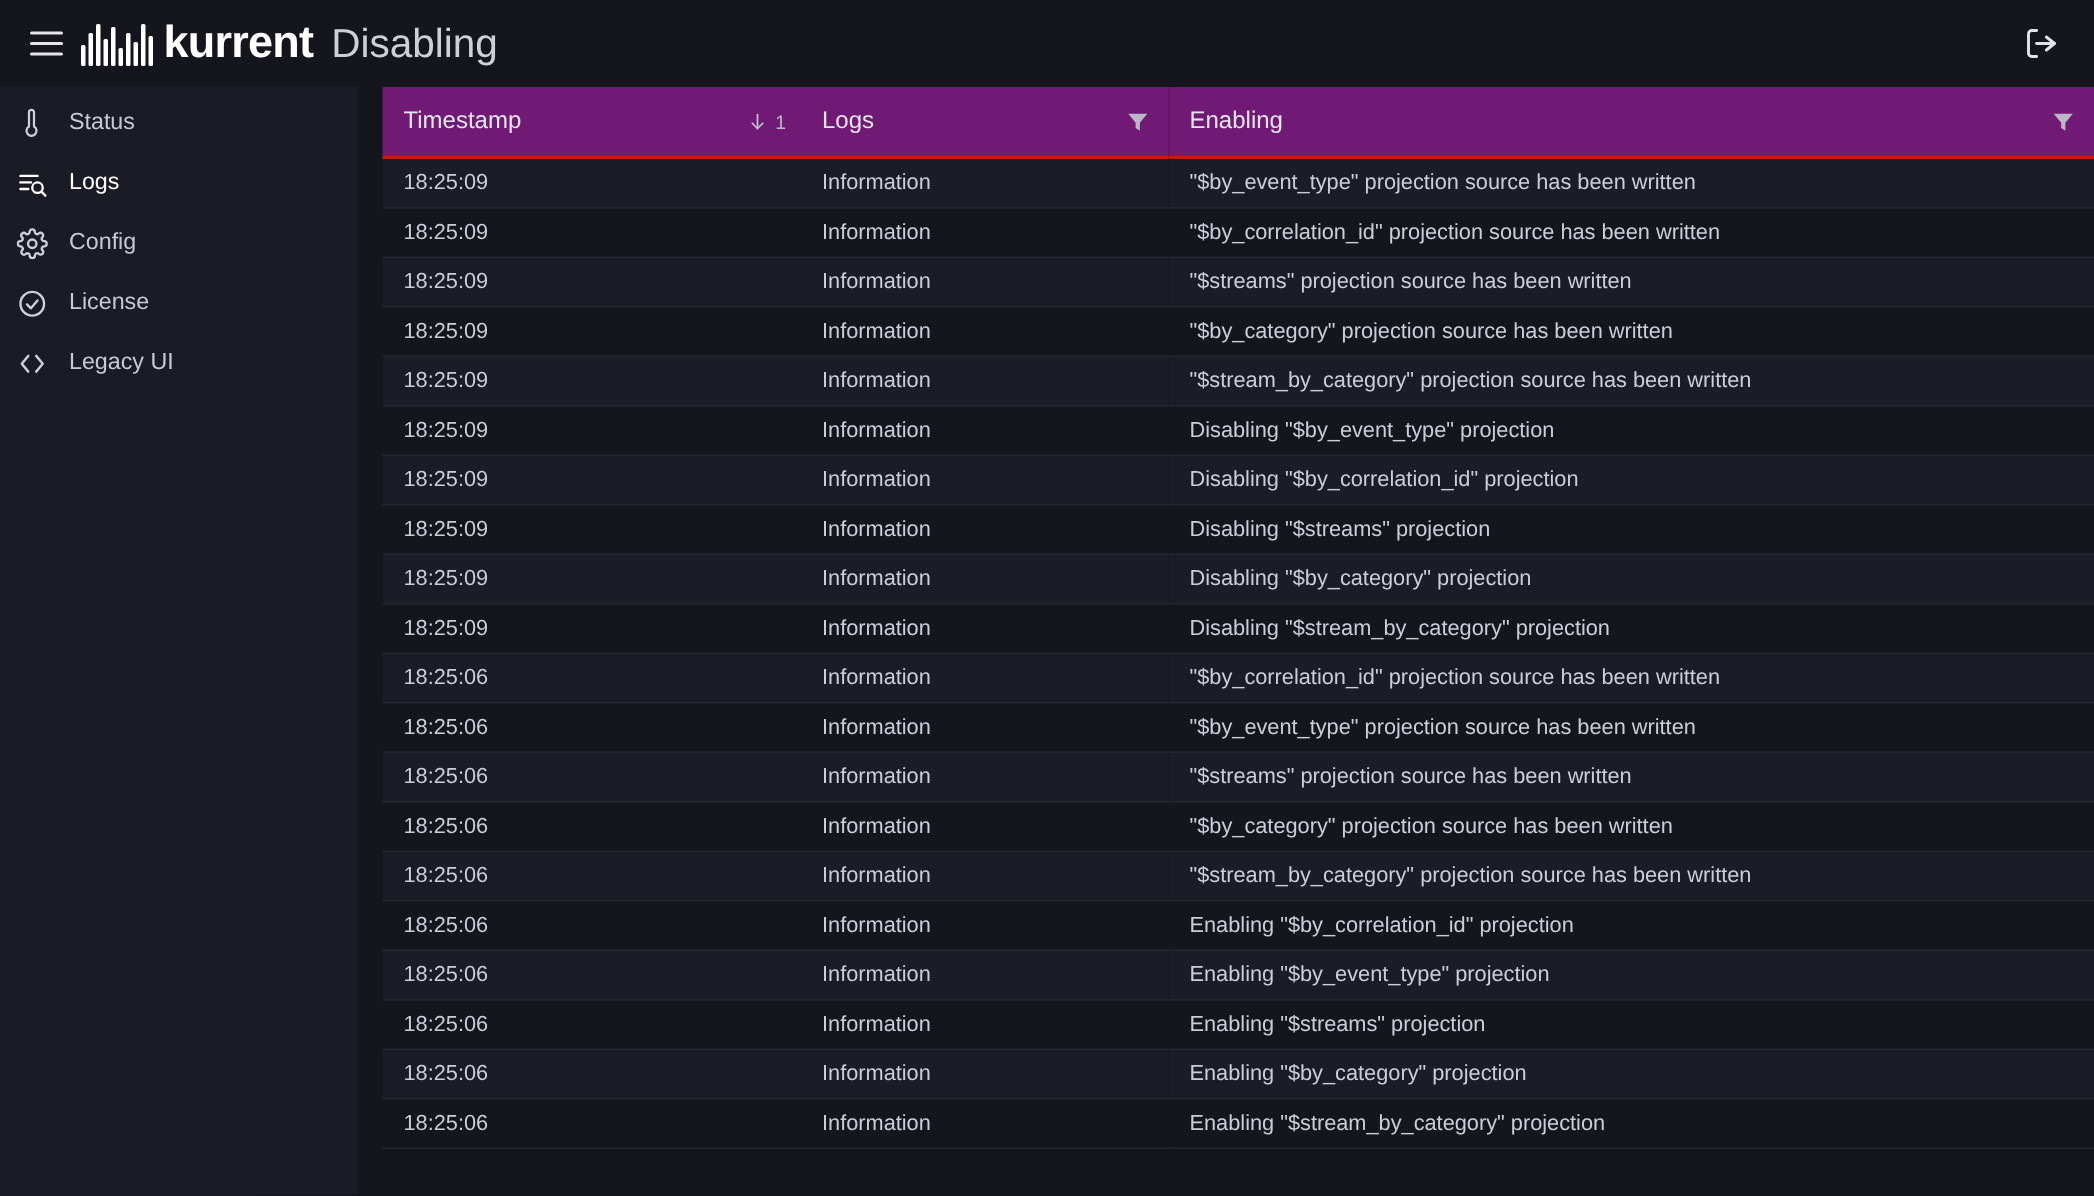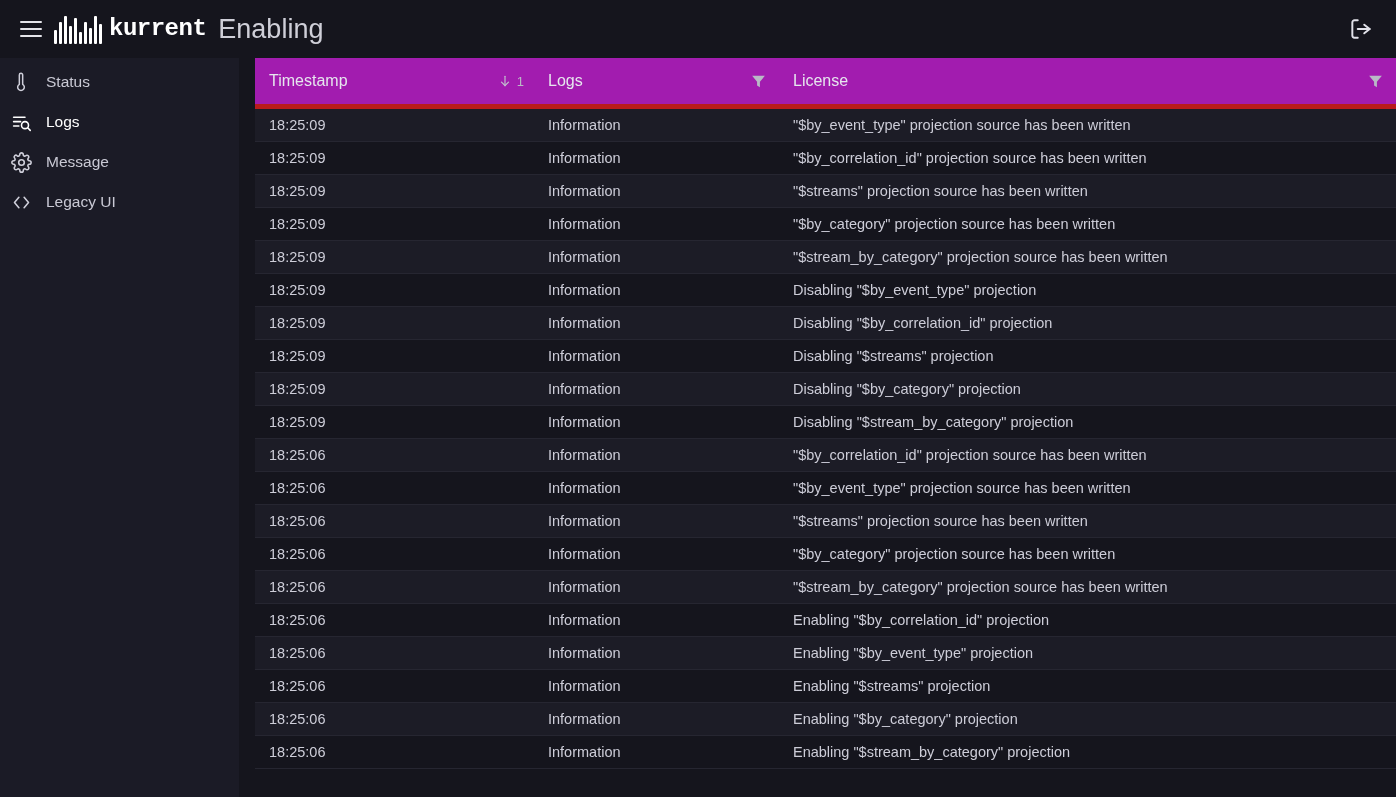--- a/index.html
+++ b/index.html
@@ -49,26 +49,25 @@
     gap: 2px;
     margin-right: 7px;
   }
   .brand-bars i {
     display: block;
     width: 3px;
     background: #ffffff;
     border-radius: 1px;
   }
   .brand-name {
-    font-size: 24px;
+    font-size: 30px;
     font-weight: bold;
     letter-spacing: -0.5px;
     color: #ffffff;
     line-height: 1;
-    font-family: Liberation Mono, monospace;
   }
   .brand-product {
     font-size: 27px;
     color: #cfcfd8;
     margin-left: 12px;
     line-height: 1;
     font-weight: normal;
   }
   .logout {
     margin-left: auto;
@@ -120,22 +119,22 @@
     border-collapse: collapse;
     table-layout: fixed;
     font-size: 14.5px;
   }
   table.logs thead th {
     text-align: left;
     font-weight: normal;
     color: #e6e6ee;
     font-size: 16px;
     padding: 14px 0 14px 14px;
-    background: #a21caf;
-    border-bottom: 5px solid #b91c1c;
+    background: #701a75;
+    border-bottom: 2px solid #b91c1c;
     vertical-align: middle;
   }
   col.c-ts { width: 279px; }
   col.c-lv { width: 245px; }
   col.c-msg { width: 617px; }
 
   .th-inner {
     display: flex;
     align-items: center;
   }
@@ -183,21 +182,21 @@
         <i style="height:28px"></i>
       <i style="height:18px"></i>
         <i style="height:26px"></i>
         <i style="height:12px"></i>
       <i style="height:22px"></i>
         <i style="height:16px"></i>
         <i style="height:28px"></i>
       <i style="height:20px"></i>
     </div>
     <span class="brand-name">kurrent</span>
-    <span class="brand-product">Enabling</span>
+    <span class="brand-product">Disabling</span>
   </div>
   <div class="logout">
     <svg width="26" height="26" viewBox="0 0 24 24" fill="none" stroke="#e2e2ea" stroke-width="1.8" stroke-linecap="round" stroke-linejoin="round">
       <path d="M9 4H6a2 2 0 0 0-2 2v12a2 2 0 0 0 2 2h3"></path>
       <polyline points="15 16 20 12 15 8"></polyline>
       <line x1="20" y1="12" x2="9" y2="12"></line>
     </svg>
   </div>
 </div>
 
@@ -227,23 +226,32 @@
       <span class="nav-label">Logs</span>
     </div>
 
     <div class="nav-item">
       <span class="nav-icon">
         <svg width="21" height="21" viewBox="0 0 24 24" fill="none" stroke="#cfcfda" stroke-width="1.8" stroke-linecap="round" stroke-linejoin="round">
           <circle cx="12" cy="12" r="3.2"></circle>
           <path d="M19.4 15a1.65 1.65 0 0 0 .33 1.82l.06.06a2 2 0 1 1-2.83 2.83l-.06-.06a1.65 1.65 0 0 0-1.82-.33 1.65 1.65 0 0 0-1 1.51V21a2 2 0 1 1-4 0v-.09A1.65 1.65 0 0 0 9 19.4a1.65 1.65 0 0 0-1.82.33l-.06.06a2 2 0 1 1-2.83-2.83l.06-.06A1.65 1.65 0 0 0 4.6 15a1.65 1.65 0 0 0-1.51-1H3a2 2 0 1 1 0-4h.09A1.65 1.65 0 0 0 4.6 9a1.65 1.65 0 0 0-.33-1.82l-.06-.06a2 2 0 1 1 2.83-2.83l.06.06A1.65 1.65 0 0 0 9 4.6a1.65 1.65 0 0 0 1-1.51V3a2 2 0 1 1 4 0v.09a1.65 1.65 0 0 0 1 1.51 1.65 1.65 0 0 0 1.82-.33l.06-.06a2 2 0 1 1 2.83 2.83l-.06.06A1.65 1.65 0 0 0 19.4 9a1.65 1.65 0 0 0 1.51 1H21a2 2 0 1 1 0 4h-.09a1.65 1.65 0 0 0-1.51 1z"></path>
         </svg>
       </span>
-      <span class="nav-label">Message</span>
-    </div>
-
+      <span class="nav-label">Config</span>
+    </div>
+
+    <div class="nav-item">
+      <span class="nav-icon">
+        <svg width="21" height="21" viewBox="0 0 24 24" fill="none" stroke="#cfcfda" stroke-width="1.8" stroke-linecap="round" stroke-linejoin="round">
+          <circle cx="12" cy="12" r="9"></circle>
+          <polyline points="8 12.5 11 15.5 16 9.5"></polyline>
+        </svg>
+      </span>
+      <span class="nav-label">License</span>
+    </div>
 
 
     <div class="nav-item">
       <span class="nav-icon">
         <svg width="21" height="21" viewBox="0 0 24 24" fill="none" stroke="#cfcfda" stroke-width="1.8" stroke-linecap="round" stroke-linejoin="round">
           <polyline points="9 6 4 12 9 18"></polyline>
           <polyline points="15 6 20 12 15 18"></polyline>
         </svg>
       </span>
       <span class="nav-label">Legacy UI</span>
@@ -277,21 +285,21 @@
               <span>Logs</span>
               <span class="filter-icon">
                 <svg width="17" height="17" viewBox="0 0 24 24" fill="#b9b9c6" stroke="none">
                   <polygon points="3 4 21 4 14 12.5 14 20 10 17.5 10 12.5"></polygon>
                 </svg>
               </span>
             </div>
           </th>
           <th>
             <div class="th-inner">
-              <span>License</span>
+              <span>Enabling</span>
               <span class="filter-icon">
                 <svg width="17" height="17" viewBox="0 0 24 24" fill="#b9b9c6" stroke="none">
                   <polygon points="3 4 21 4 14 12.5 14 20 10 17.5 10 12.5"></polygon>
                 </svg>
               </span>
             </div>
           </th>
         </tr>
       </thead>
       <tbody id="logs-body">

